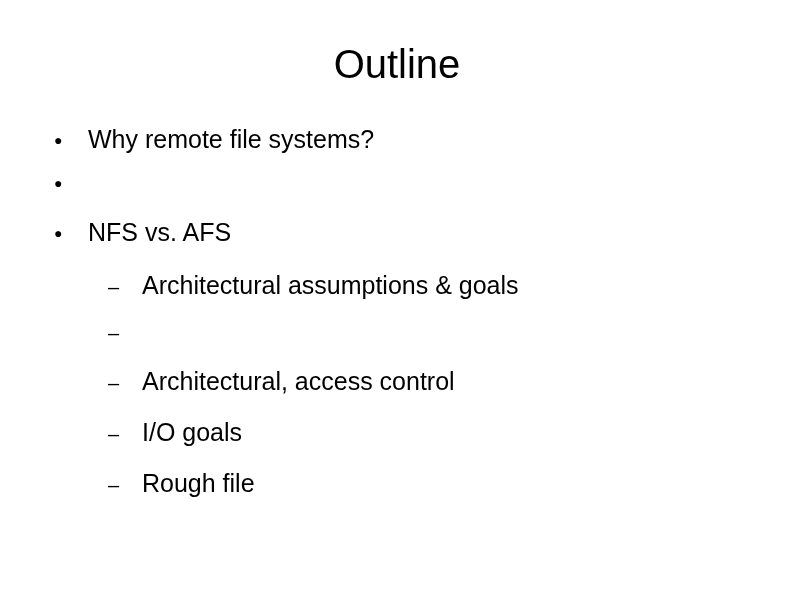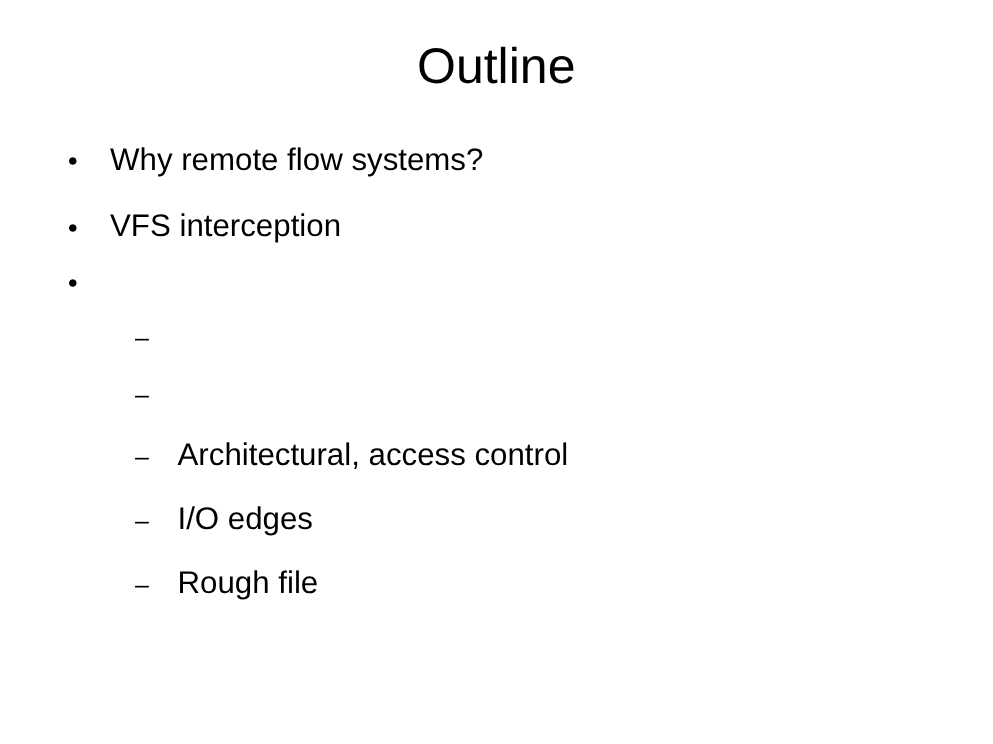--- a/index.html
+++ b/index.html
@@ -11,21 +11,21 @@
       width: 794px;
       height: 595px;
       background: #ffffff;
       font-family: Arial, Helvetica, sans-serif;
       color: #000000;
       position: relative;
     }
     .slide {
       width: 100%;
       height: 100%;
-      padding: 21px 50px;
+      padding: 32px 50px;
     }
     .title {
       font-size: 40px;
       font-weight: normal;
       text-align: center;
       margin-bottom: 38px;
       margin-top: 10px;
     }
     .bullet-list {
       list-style: none;
@@ -66,44 +66,45 @@
   </style>
 </head>
 <body>
 
 <div class="slide">
   <h1 class="title">Outline</h1>
 
   <ul class="bullet-list">
     <li class="bullet-item">
       <span class="bullet-marker">●</span>
-      <span>Why remote flow systems?</span>
+      <span>Why remote file systems?</span>
     </li>
     <li class="bullet-item">
       <span class="bullet-marker">●</span>
-      <span>VFS interception</span>
     </li>
     <li class="bullet-item">
       <span class="bullet-marker">●</span>
+      <span>NFS vs. AFS</span>
     </li>
   </ul>
 
   <ul class="sub-list">
     <li class="sub-item">
       <span class="sub-marker">–</span>
+      <span>Architectural assumptions &amp; goals</span>
     </li>
     <li class="sub-item">
       <span class="sub-marker">–</span>
     </li>
     <li class="sub-item">
       <span class="sub-marker">–</span>
       <span>Architectural, access control</span>
     </li>
     <li class="sub-item">
       <span class="sub-marker">–</span>
-      <span>I/O edges</span>
+      <span>I/O goals</span>
     </li>
     <li class="sub-item">
       <span class="sub-marker">–</span>
       <span>Rough file</span>
     </li>
   </ul>
 </div>
 
 </body></html>

